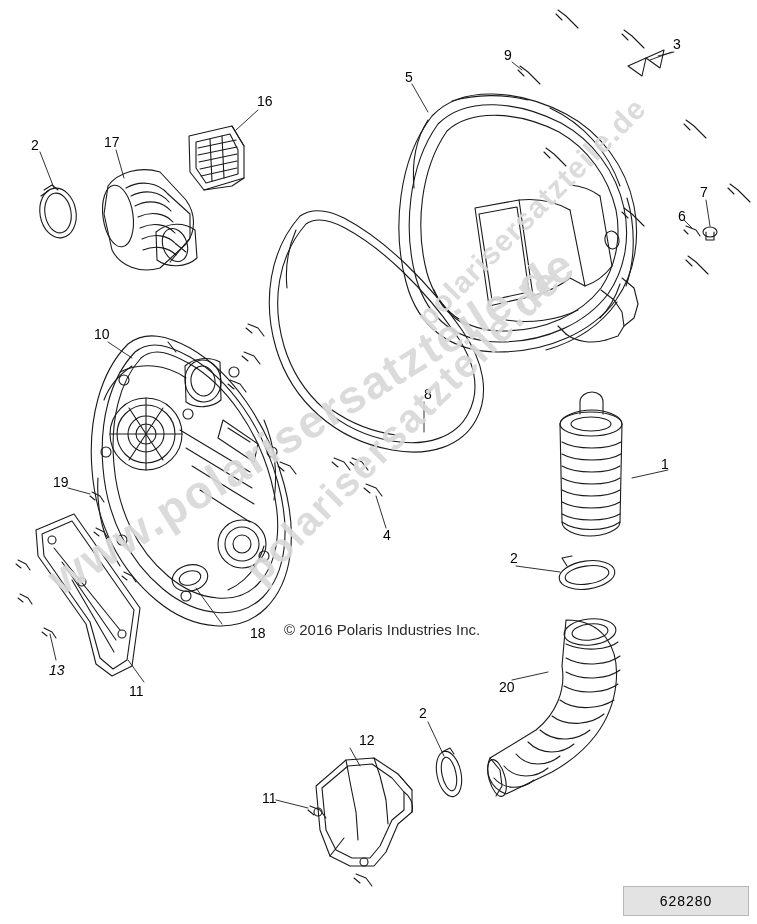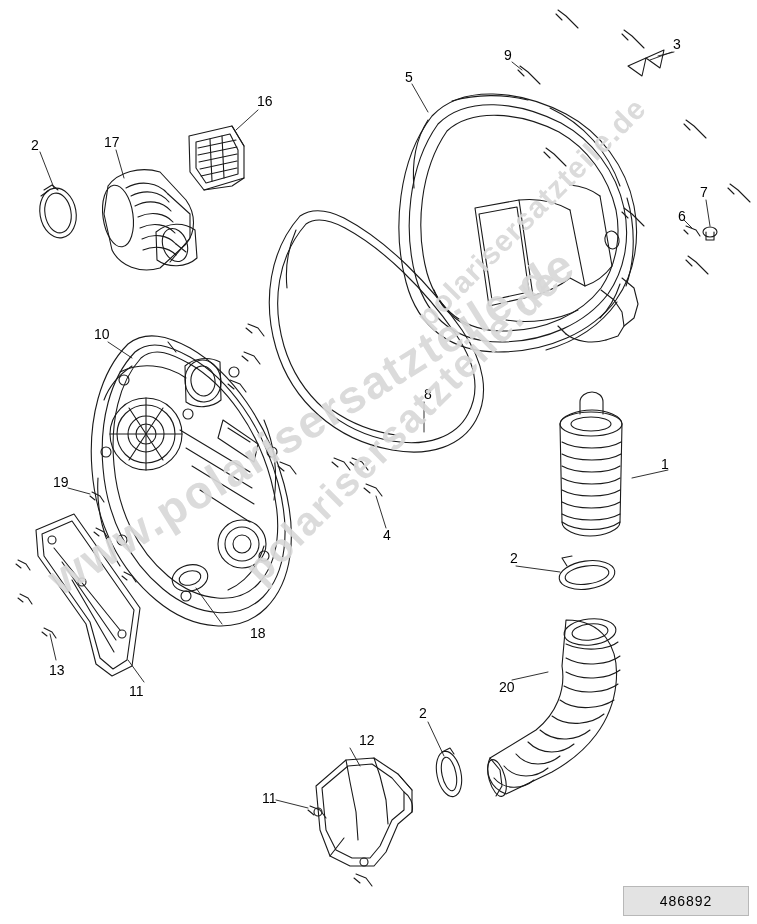--- a/index.html
+++ b/index.html
@@ -401,32 +401,33 @@
   <div class="callout" style="left:673px; top:37px;">3</div>
   <div class="callout" style="left:383px; top:528px;">4</div>
   <div class="callout" style="left:405px; top:70px;">5</div>
   <div class="callout" style="left:678px; top:209px;">6</div>
   <div class="callout" style="left:700px; top:185px;">7</div>
   <div class="callout" style="left:424px; top:387px;">8</div>
   <div class="callout" style="left:504px; top:48px;">9</div>
   <div class="callout" style="left:94px;  top:327px;">10</div>
   <div class="callout" style="left:129px; top:684px;">11</div>
   <div class="callout" style="left:339px; top:733px;margin-left:20px;">12</div>
-  <div class="callout" style="left:49px;  top:663px;">13</div>
+  <div class="callout" style="left:49px;  top:663px;font-style:italic;">13</div>
   <div class="callout" style="left:262px; top:791px;">11</div>
   <div class="callout" style="left:53px;  top:475px;">19</div>
   <div class="callout" style="left:257px; top:94px;">16</div>
   <div class="callout" style="left:104px; top:135px;">17</div>
   <div class="callout" style="left:218px; top:626px;margin-left:32px;">18</div>
   <div class="callout" style="left:499px; top:680px;">20</div>
 
+  <div class="copyright" style="left:284px; top:621px;">© 2016 Polaris Industries Inc.</div>
 
   <div class="watermark-layer">
     <div class="wm-text wm-main">www.polarisersatzteile.de</div>
     <div class="wm-text wm-second">polarisersatzteile.de</div>
     <div class="wm-text wm-third">polarisersatzteile.de</div>
   </div>
 
   <div id="partnumber-bar">
-    <span>486892</span>
+    <span>628280</span>
   </div>
 
 </div>
 
 </body></html>

